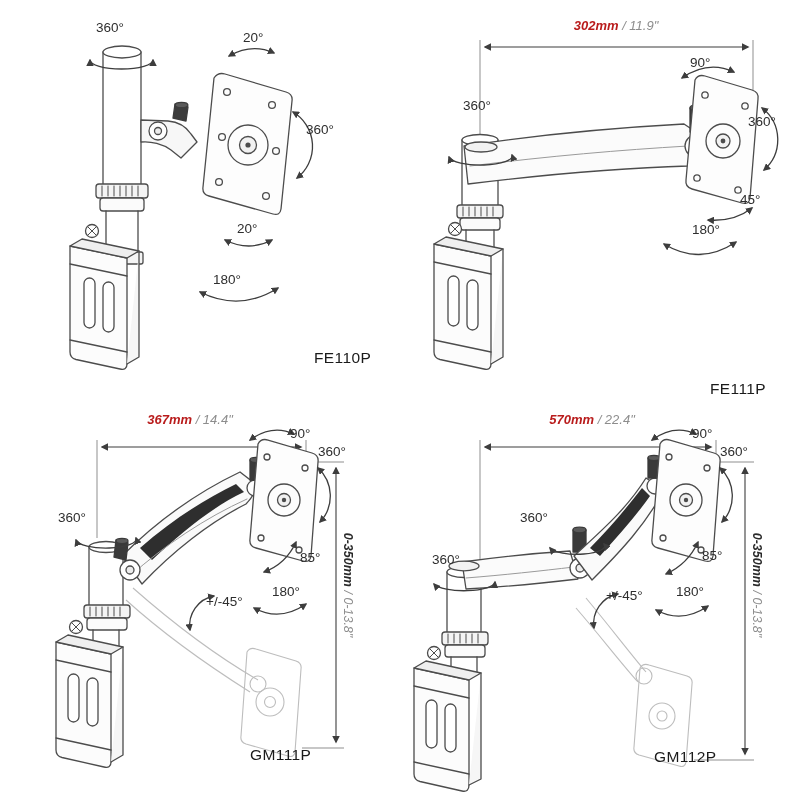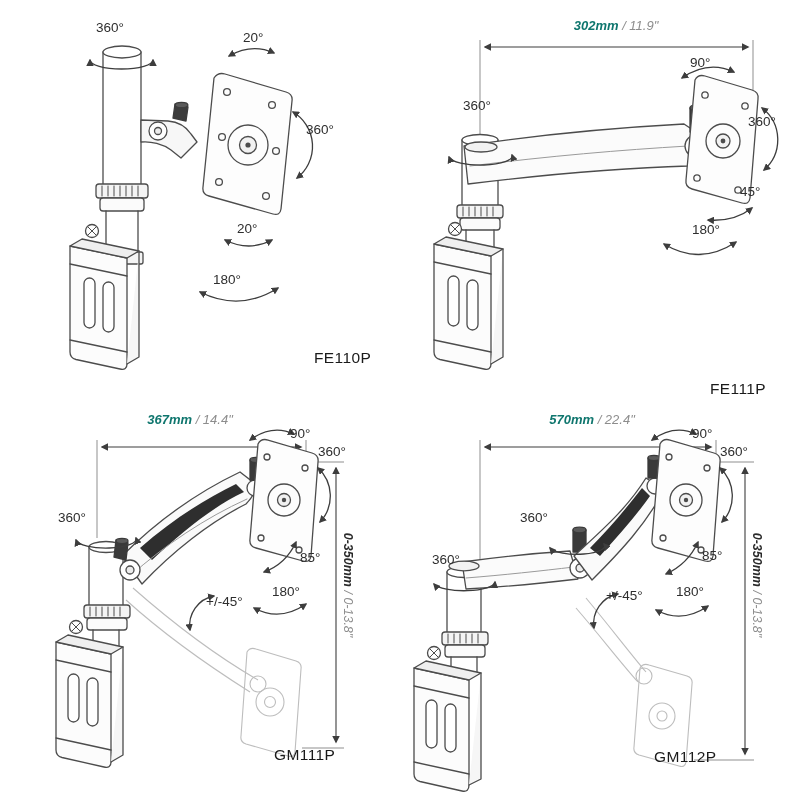--- a/index.html
+++ b/index.html
@@ -5,21 +5,21 @@
   html,body{margin:0;padding:0;background:#fff;}
   .sheet{position:relative;width:800px;height:800px;background:#fff;overflow:hidden;
          font-family:"Liberation Sans",sans-serif;}
   .panel{position:absolute;width:400px;height:400px;}
   #p-fe110p{left:0;top:0;}   #p-fe111p{left:400px;top:0;}
   #p-gm111p{left:0;top:400px;} #p-gm112p{left:400px;top:400px;}
   .panel svg{position:absolute;left:0;top:0;}
   .lbl{position:absolute;font-size:13.5px;color:#2e2e2e;white-space:nowrap;}
   .model{position:absolute;font-size:15.5px;color:#1a1a1a;letter-spacing:.4px;white-space:nowrap;}
   .dim{position:absolute;font-size:13px;white-space:nowrap;transform:translateX(-50%);}
-  .dim .metric{font-style:italic;font-weight:bold;color:#0f766e;}
+  .dim .metric{font-style:italic;font-weight:bold;color:#b91c1c;}
   .dim .imperial{font-style:italic;color:#8d8d8d;}
   .dimv{position:absolute;font-size:12.5px;white-space:nowrap;writing-mode:vertical-rl;transform:translateY(-50%);}
   .dimv .metric{font-style:italic;font-weight:bold;color:#2a2a2a;}
   .dimv .imperial{font-style:italic;color:#8d8d8d;}
 </style>
 </head>
 <body>
 
 <div class="sheet">
 
@@ -166,21 +166,21 @@
         <path d="M264 244 Q300 266 336 242"></path>
       </g>
     </svg>
     <div class="dim" style="left:216px;top:18px">
       <span class="metric">302mm</span>
       <span class="imperial">/ 11.9"</span>
     </div>
     <div class="lbl" style="left:290px;top:55px">90°</div>
     <div class="lbl" style="left:63px;top:98px">360°</div>
     <div class="lbl" style="left:348px;top:114px">360°</div>
-    <div class="lbl" style="left:340px;top:184px">45°</div>
+    <div class="lbl" style="left:340px;top:192px">45°</div>
     <div class="lbl" style="left:292px;top:222px">180°</div>
     <div class="model" style="left:310px;top:380px">FE111P</div>
   </section>
 
   <section class="panel" id="p-gm111p">
     <svg viewBox="0 0 400 400" width="400" height="400">
       <defs>
         <marker id="ar3" viewBox="0 0 10 10" refX="8" refY="5" markerWidth="7.5" markerHeight="7.5" orient="auto-start-reverse" markerUnits="userSpaceOnUse">
           <path d="M0 0 L10 5 L0 10 Z" fill="#3d3d3d"></path>
         </marker>
@@ -274,21 +274,21 @@
     <div class="dimv" style="left:341px;top:185px">
       <span class="metric">0-350mm</span>
       <span class="imperial">/ 0-13.8"</span>
     </div>
     <div class="lbl" style="left:290px;top:26px">90°</div>
     <div class="lbl" style="left:318px;top:44px">360°</div>
     <div class="lbl" style="left:58px;top:110px">360°</div>
     <div class="lbl" style="left:300px;top:150px">85°</div>
     <div class="lbl" style="left:272px;top:184px">180°</div>
     <div class="lbl" style="left:206px;top:194px">+/-45°</div>
-    <div class="model" style="left:274px;top:346px">GM111P</div>
+    <div class="model" style="left:250px;top:346px">GM111P</div>
   </section>
 
   <section class="panel" id="p-gm112p">
     <svg viewBox="0 0 400 400" width="400" height="400">
       <defs>
         <marker id="ar4" viewBox="0 0 10 10" refX="8" refY="5" markerWidth="7.5" markerHeight="7.5" orient="auto-start-reverse" markerUnits="userSpaceOnUse">
           <path d="M0 0 L10 5 L0 10 Z" fill="#3d3d3d"></path>
         </marker>
       </defs>
 

